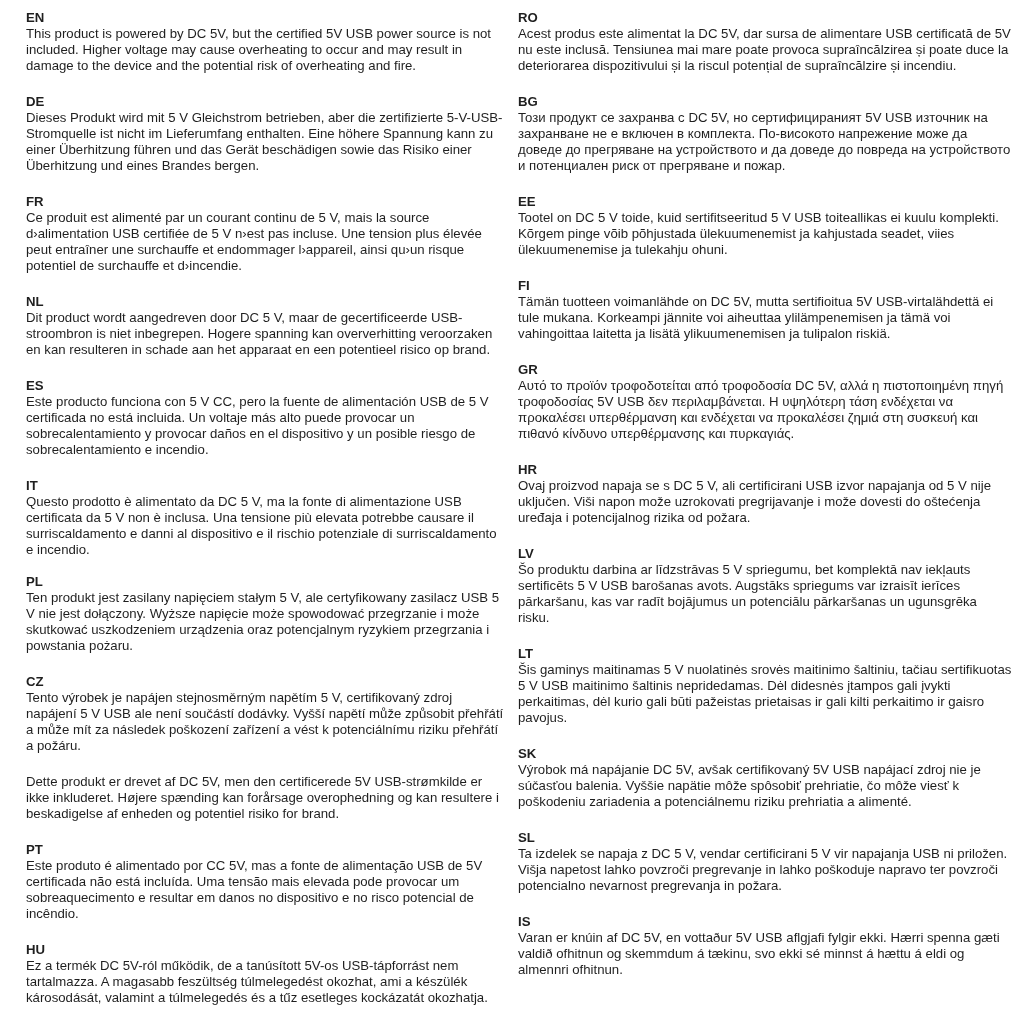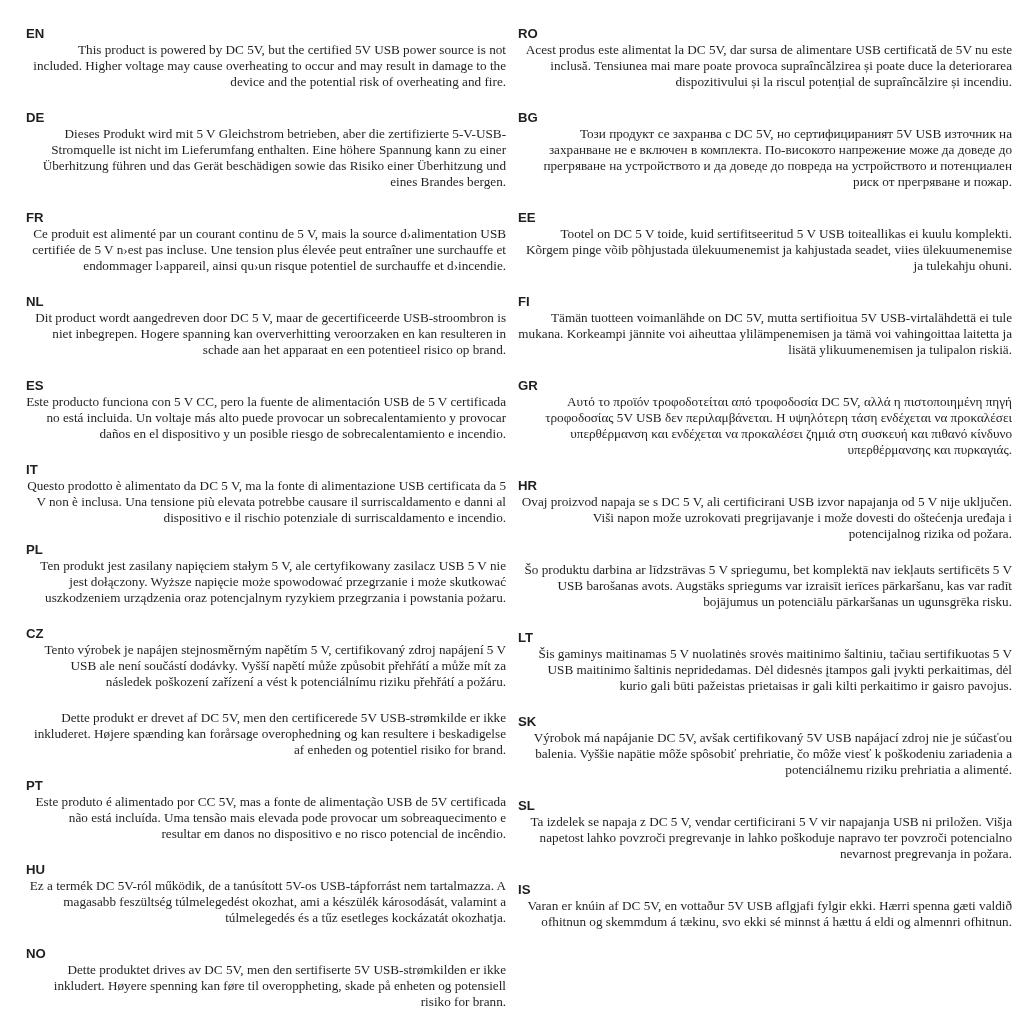--- a/index.html
+++ b/index.html
@@ -12,21 +12,21 @@
     height: 1024px;
     overflow: hidden;
     color: #1f1f1f;
     font-family: "Liberation Sans", "DejaVu Sans", sans-serif;
     -webkit-font-smoothing: antialiased;
   }
   .page {
     box-sizing: border-box;
     width: 1024px;
     height: 1024px;
-    padding: 26px 12px 0 26px;
+    padding: 10px 12px 0 26px;
     display: flex;
     gap: 12px;
   }
   .col {
     box-sizing: border-box;
   }
   .col-left  { width: 482px; }
   .col-right { width: 496px; }
   .lang-section { margin: 0; }
   .lang-section + .lang-section { margin-top: 20px; }
@@ -36,22 +36,21 @@
     font-size: 13.2px;
     line-height: 16px;
     font-weight: bold;
     color: #1f1f1f;
   }
   .lang-text {
     margin: 0;
     font-size: 13.2px;
     line-height: 16px;
     color: #1f1f1f;
-    text-align: right;
-    font-family: Liberation Serif, serif;
+    text-align: left;
   }
 </style>
 </head>
 <body>
 
 <div class="page">
   <div class="col col-left" id="col-0">
   <section class="lang-section">
     <h2 class="lang-code">EN</h2>
     <p class="lang-text">This product is powered by DC 5V, but the certified 5V USB power source is not included. Higher voltage may cause overheating to occur and may result in damage to the device and the potential risk of overheating and fire.</p>
@@ -137,20 +136,21 @@
     <h2 class="lang-code">GR</h2>
     <p class="lang-text">Αυτό το προϊόν τροφοδοτείται από τροφοδοσία DC 5V, αλλά η πιστοποιημένη πηγή τροφοδοσίας 5V USB δεν περιλαμβάνεται. Η υψηλότερη τάση ενδέχεται να προκαλέσει υπερθέρμανση και ενδέχεται να προκαλέσει ζημιά στη συσκευή και πιθανό κίνδυνο υπερθέρμανσης και πυρκαγιάς.</p>
   </section>
 
   <section class="lang-section">
     <h2 class="lang-code">HR</h2>
     <p class="lang-text">Ovaj proizvod napaja se s DC 5 V, ali certificirani USB izvor napajanja od 5 V nije uključen. Viši napon može uzrokovati pregrijavanje i može dovesti do oštećenja uređaja i potencijalnog rizika od požara.</p>
   </section>
 
   <section class="lang-section">
+    <h2 class="lang-code">LV</h2>
     <p class="lang-text">Šo produktu darbina ar līdzstrāvas 5 V spriegumu, bet komplektā nav iekļauts sertificēts 5 V USB barošanas avots. Augstāks spriegums var izraisīt ierīces pārkaršanu, kas var radīt bojājumus un potenciālu pārkaršanas un ugunsgrēka risku.</p>
   </section>
 
   <section class="lang-section">
     <h2 class="lang-code">LT</h2>
     <p class="lang-text">Šis gaminys maitinamas 5 V nuolatinės srovės maitinimo šaltiniu, tačiau sertifikuotas 5 V USB maitinimo šaltinis nepridedamas. Dėl didesnės įtampos gali įvykti perkaitimas, dėl kurio gali būti pažeistas prietaisas ir gali kilti perkaitimo ir gaisro pavojus.</p>
   </section>
 
   <section class="lang-section">
     <h2 class="lang-code">SK</h2>

